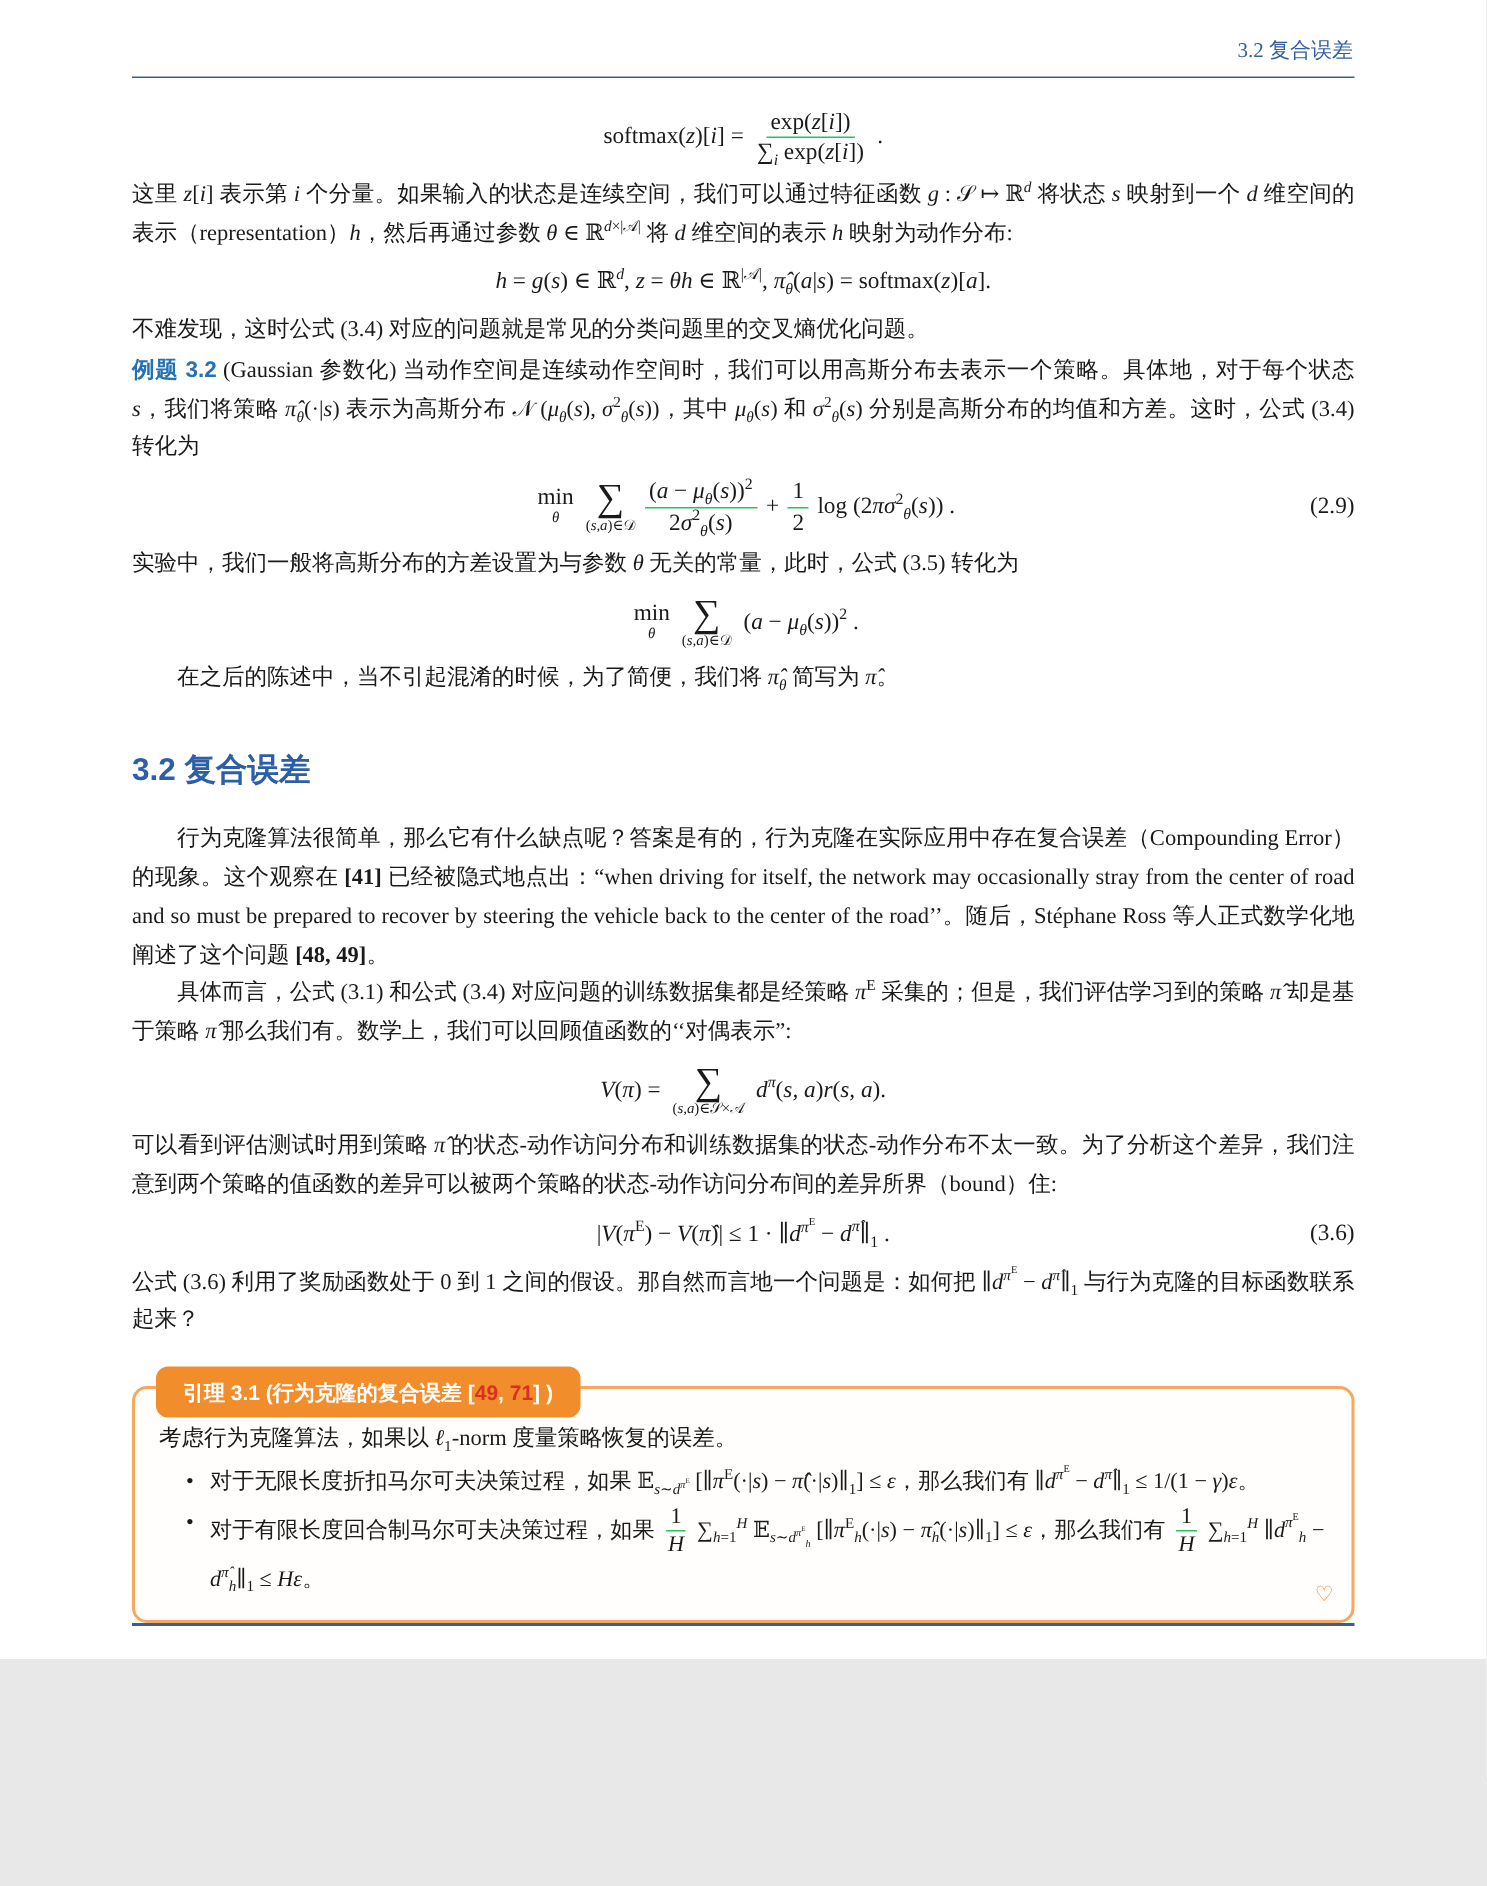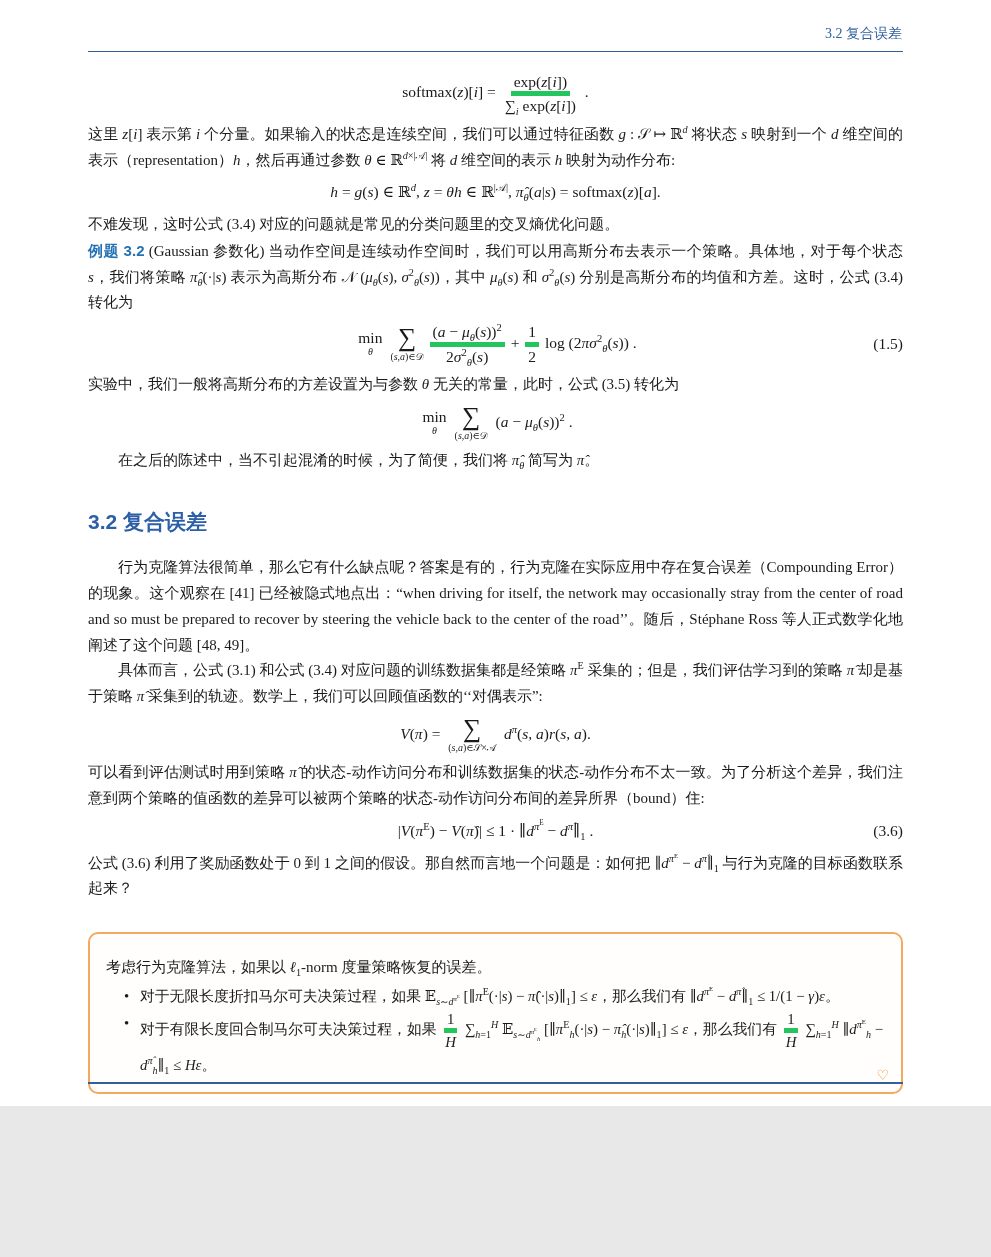--- a/index.html
+++ b/index.html
@@ -9,32 +9,32 @@
     margin:0 auto;box-sizing:border-box;
   }
   .running-head{position:absolute;top:25px;right:89px;font-size:14px;color:#32609f;}
   .rh-rule{position:absolute;top:51px;left:88px;width:815px;height:1px;background:#32609f;}
   .content{position:absolute;top:66px;left:88px;width:815px;font-size:15px;line-height:1.72;text-align:justify;}
   .content p{margin:0;}
   .ind{text-indent:2em;}
   .eq{position:relative;text-align:center;margin:6px 0;text-indent:0;font-size:15.5px;}
   .eq .tag{position:absolute;right:0;top:50%;transform:translateY(-50%);}
   .frac{display:inline-flex;flex-direction:column;align-items:center;vertical-align:middle;padding:0 2px;line-height:1.25;}
-  .frac > .num{padding:0 3px;border-bottom:5px solid #22c55e;}
+  .frac > .num{padding:0 3px;border-bottom:1px solid #22c55e;}
   .frac > .den{padding:0 3px;}
   .bigop{display:inline-flex;flex-direction:column;align-items:center;vertical-align:middle;margin:0 4px;line-height:1.1;justify-content:flex-end;}
   .bigop .glyph{line-height:1;}
   .bigop.big .glyph{font-size:165%;}
   .bigop .limits{font-size:64%;line-height:1.1;margin-top:2px;}
   .rs-i{font-style:italic;}
   .rs-blue{color:#2472b4;font-weight:bold;font-family:"Liberation Sans","DejaVu Sans",sans-serif;}
   .rs-red{color:#d93025;}
   .rs-sup{font-size:68%;vertical-align:super;line-height:0;}
   .rs-sub{font-size:68%;vertical-align:sub;line-height:0;}
-  .rs-link{cursor:pointer;}
+  .rs-link{cursor:pointer;font-weight:bold;}
   .section-h{
     font-family:"Liberation Sans","DejaVu Sans",sans-serif;color:#2c5fa7;
     font-size:21px;font-weight:bold;margin:30px 0 15px;text-align:left;text-indent:0;
   }
   .lemma{
     position:relative;margin-top:30px;border:2px solid #f5a85e;border-radius:10px;
     padding:20px 18px 14px 16px;background:#fffefc;
   }
   .lemma-tab{
     position:absolute;top:-15px;left:14px;background:#f28d2b;color:#ffffff;
@@ -84,59 +84,60 @@
           </span><span class="bigop big">
             <span class="glyph">∑</span>
             <span class="limits"><span>(</span><span class="rs-i">s,a</span><span>)∈𝒟</span></span>
           </span><span class="frac">
             <span class="num"><span>(</span><span class="rs-i">a</span><span> − </span><span class="rs-i">μ</span><span class="rs-sub rs-i">θ</span><span>(</span><span class="rs-i">s</span><span>))</span><span class="rs-sup">2</span></span>
             <span class="den"><span>2</span><span class="rs-i">σ</span><span class="rs-sup">2</span><span class="rs-sub rs-i">θ</span><span>(</span><span class="rs-i">s</span><span>)</span></span>
           </span><span> + </span><span class="frac">
             <span class="num"><span>1</span></span>
             <span class="den"><span>2</span></span>
           </span><span> log (2</span><span class="rs-i">π</span><span class="rs-i">σ</span><span class="rs-sup">2</span><span class="rs-sub rs-i">θ</span><span>(</span><span class="rs-i">s</span><span>)) .</span></span>
-      <span class="tag">(1.5)</span>
+      <span class="tag">(2.9)</span>
     </div>
 
     <p><span>实验中，我们一般将高斯分布的方差设置为与参数 </span><span class="rs-i">θ</span><span> 无关的常量，此时，公式 (3.5) 转化为</span></p>
 
     <div class="eq">
       <span class="eq-body"><span class="bigop">
             <span class="glyph">min</span>
             <span class="limits"><span class="rs-i">θ</span></span>
           </span><span class="bigop big">
             <span class="glyph">∑</span>
             <span class="limits"><span>(</span><span class="rs-i">s,a</span><span>)∈𝒟</span></span>
           </span><span> (</span><span class="rs-i">a</span><span> − </span><span class="rs-i">μ</span><span class="rs-sub rs-i">θ</span><span>(</span><span class="rs-i">s</span><span>))</span><span class="rs-sup">2</span><span> .</span></span>
     </div>
 
     <p class="ind"><span>在之后的陈述中，当不引起混淆的时候，为了简便，我们将 </span><span class="rs-i">π̂</span><span class="rs-sub rs-i">θ</span><span> 简写为 </span><span class="rs-i">π̂</span><span>。</span></p>
 
     <h2 class="section-h">3.2 复合误差</h2>
 
     <p class="ind"><span>行为克隆算法很简单，那么它有什么缺点呢？答案是有的，行为克隆在实际应用中存在复合误差（Compounding Error）的现象。这个观察在 </span><span class="rs-link">[41]</span><span> 已经被隐式地点出：“when driving for itself, the network may occasionally stray from the center of road and so must be prepared to recover by steering the vehicle back to the center of the road’’。随后，Stéphane Ross 等人正式数学化地阐述了这个问题 </span><span class="rs-link">[48, 49]</span><span>。</span></p>
-    <p class="ind"><span>具体而言，公式 (3.1) 和公式 (3.4) 对应问题的训练数据集都是经策略 </span><span class="rs-i">π</span><span class="rs-sup">E</span><span> 采集的；但是，我们评估学习到的策略 </span><span class="rs-i">π̂</span><span> 却是基于策略 </span><span class="rs-i">π̂</span><span> 采集到的轨迹。数学上，我们可以回顾值函数的‘‘对偶表示”:</span></p>
+    <p class="ind"><span>具体而言，公式 (3.1) 和公式 (3.4) 对应问题的训练数据集都是经策略 </span><span class="rs-i">π</span><span class="rs-sup">E</span><span> 采集的；但是，我们评估学习到的策略 </span><span class="rs-i">π̂</span><span> 却是基于策略 </span><span class="rs-i">π̂</span><span> 那么我们有。数学上，我们可以回顾值函数的‘‘对偶表示”:</span></p>
 
     <div class="eq">
       <span class="eq-body"><span class="rs-i">V</span><span>(</span><span class="rs-i">π</span><span>) = </span><span class="bigop big">
             <span class="glyph">∑</span>
             <span class="limits"><span>(</span><span class="rs-i">s,a</span><span>)∈𝒮×𝒜</span></span>
           </span><span> </span><span class="rs-i">d</span><span class="rs-sup rs-i">π</span><span>(</span><span class="rs-i">s, a</span><span>)</span><span class="rs-i">r</span><span>(</span><span class="rs-i">s, a</span><span>).</span></span>
     </div>
 
     <p><span>可以看到评估测试时用到策略 </span><span class="rs-i">π̂</span><span> 的状态-动作访问分布和训练数据集的状态-动作分布不太一致。为了分析这个差异，我们注意到两个策略的值函数的差异可以被两个策略的状态-动作访问分布间的差异所界（bound）住:</span></p>
 
     <div class="eq">
       <span class="eq-body"><span>|</span><span class="rs-i">V</span><span>(</span><span class="rs-i">π</span><span class="rs-sup">E</span><span>) − </span><span class="rs-i">V</span><span>(</span><span class="rs-i">π̂</span><span>)| ≤ 1 · </span><span>∥</span><span class="rs-i">d</span><span class="rs-sup"><span class="rs-i">π</span><span class="rs-sup">E</span></span><span> − </span><span class="rs-i">d</span><span class="rs-sup rs-i">π̂</span><span>∥</span><span class="rs-sub">1</span><span> .</span></span>
       <span class="tag">(3.6)</span>
     </div>
 
     <p><span>公式 (3.6) 利用了奖励函数处于 0 到 1 之间的假设。那自然而言地一个问题是：如何把 ∥</span><span class="rs-i">d</span><span class="rs-sup"><span class="rs-i">π</span><span class="rs-sup">E</span></span><span> − </span><span class="rs-i">d</span><span class="rs-sup rs-i">π̂</span><span>∥</span><span class="rs-sub">1</span><span> 与行为克隆的目标函数联系起来？</span></p>
 
     <div class="lemma">
+      <div class="lemma-tab"><span>引理 3.1 (行为克隆的复合误差 </span><span>[</span><span class="rs-red rs-link">49</span><span>, </span><span class="rs-red rs-link">71</span><span>]</span><span> )</span></div>
       <p><span>考虑行为克隆算法，如果以 </span><span class="rs-i">ℓ</span><span class="rs-sub">1</span><span>-norm 度量策略恢复的误差。</span></p>
       <ul class="lemma-list">
         <li><span>对于无限长度折扣马尔可夫决策过程，如果 </span><span>𝔼</span><span class="rs-sub"><span class="rs-i">s</span><span>∼</span><span class="rs-i">d</span><span class="rs-sup"><span class="rs-i">π</span><span class="rs-sup">E</span></span></span><span> [∥</span><span class="rs-i">π</span><span class="rs-sup">E</span><span>(·|</span><span class="rs-i">s</span><span>) − </span><span class="rs-i">π̂</span><span>(·|</span><span class="rs-i">s</span><span>)∥</span><span class="rs-sub">1</span><span>]  ≤  </span><span class="rs-i">ε</span><span>，那么我们有 ∥</span><span class="rs-i">d</span><span class="rs-sup"><span class="rs-i">π</span><span class="rs-sup">E</span></span><span> − </span><span class="rs-i">d</span><span class="rs-sup rs-i">π̂</span><span>∥</span><span class="rs-sub">1</span><span> ≤ 1/(1 − </span><span class="rs-i">γ</span><span>)</span><span class="rs-i">ε</span><span>。</span></li>
         <li><span>对于有限长度回合制马尔可夫决策过程，如果 </span><span class="frac">
               <span class="num"><span>1</span></span>
               <span class="den"><span class="rs-i">H</span></span>
             </span><span> ∑</span><span class="rs-sub"><span class="rs-i">h</span><span>=1</span></span><span class="rs-sup rs-i">H</span><span> 𝔼</span><span class="rs-sub"><span class="rs-i">s</span><span>∼</span><span class="rs-i">d</span><span class="rs-sup"><span class="rs-i">π</span><span class="rs-sup">E</span></span><span class="rs-sub rs-i">h</span></span><span> [∥</span><span class="rs-i">π</span><span class="rs-sup">E</span><span class="rs-sub rs-i">h</span><span>(·|</span><span class="rs-i">s</span><span>) − </span><span class="rs-i">π̂</span><span class="rs-sub rs-i">h</span><span>(·|</span><span class="rs-i">s</span><span>)∥</span><span class="rs-sub">1</span><span>] ≤ </span><span class="rs-i">ε</span><span>，那么我们有 </span><span class="frac">
               <span class="num"><span>1</span></span>
               <span class="den"><span class="rs-i">H</span></span>
             </span><span> ∑</span><span class="rs-sub"><span class="rs-i">h</span><span>=1</span></span><span class="rs-sup rs-i">H</span><span> ∥</span><span class="rs-i">d</span><span class="rs-sup"><span class="rs-i">π</span><span class="rs-sup">E</span></span><span class="rs-sub rs-i">h</span><span> − </span><span class="rs-i">d</span><span class="rs-sup rs-i">π̂</span><span class="rs-sub rs-i">h</span><span>∥</span><span class="rs-sub">1</span><span> ≤ </span><span class="rs-i">H</span><span class="rs-i">ε</span><span>。</span></li>

